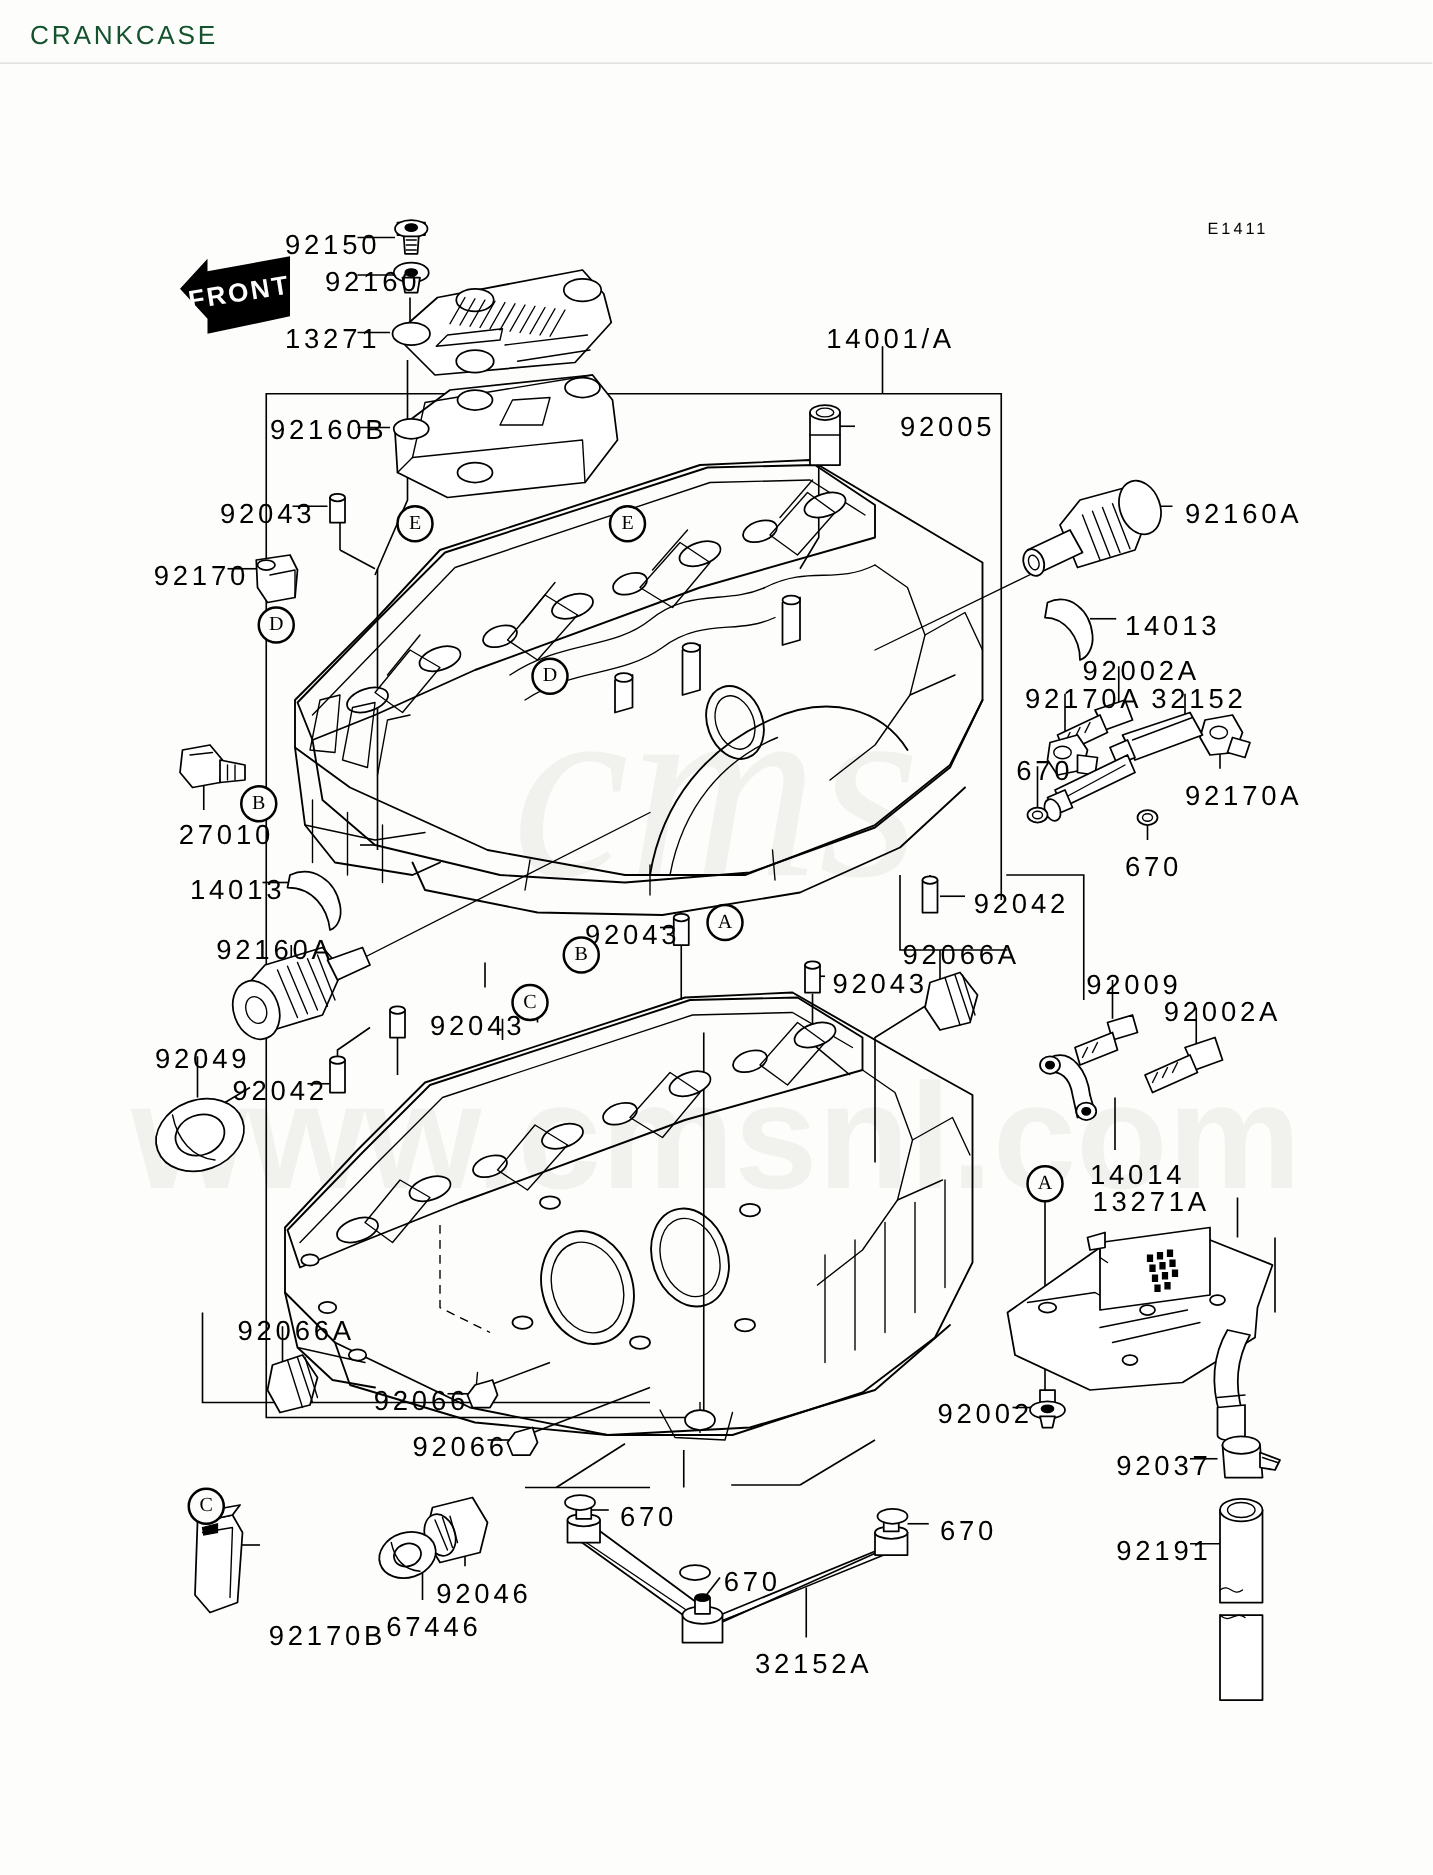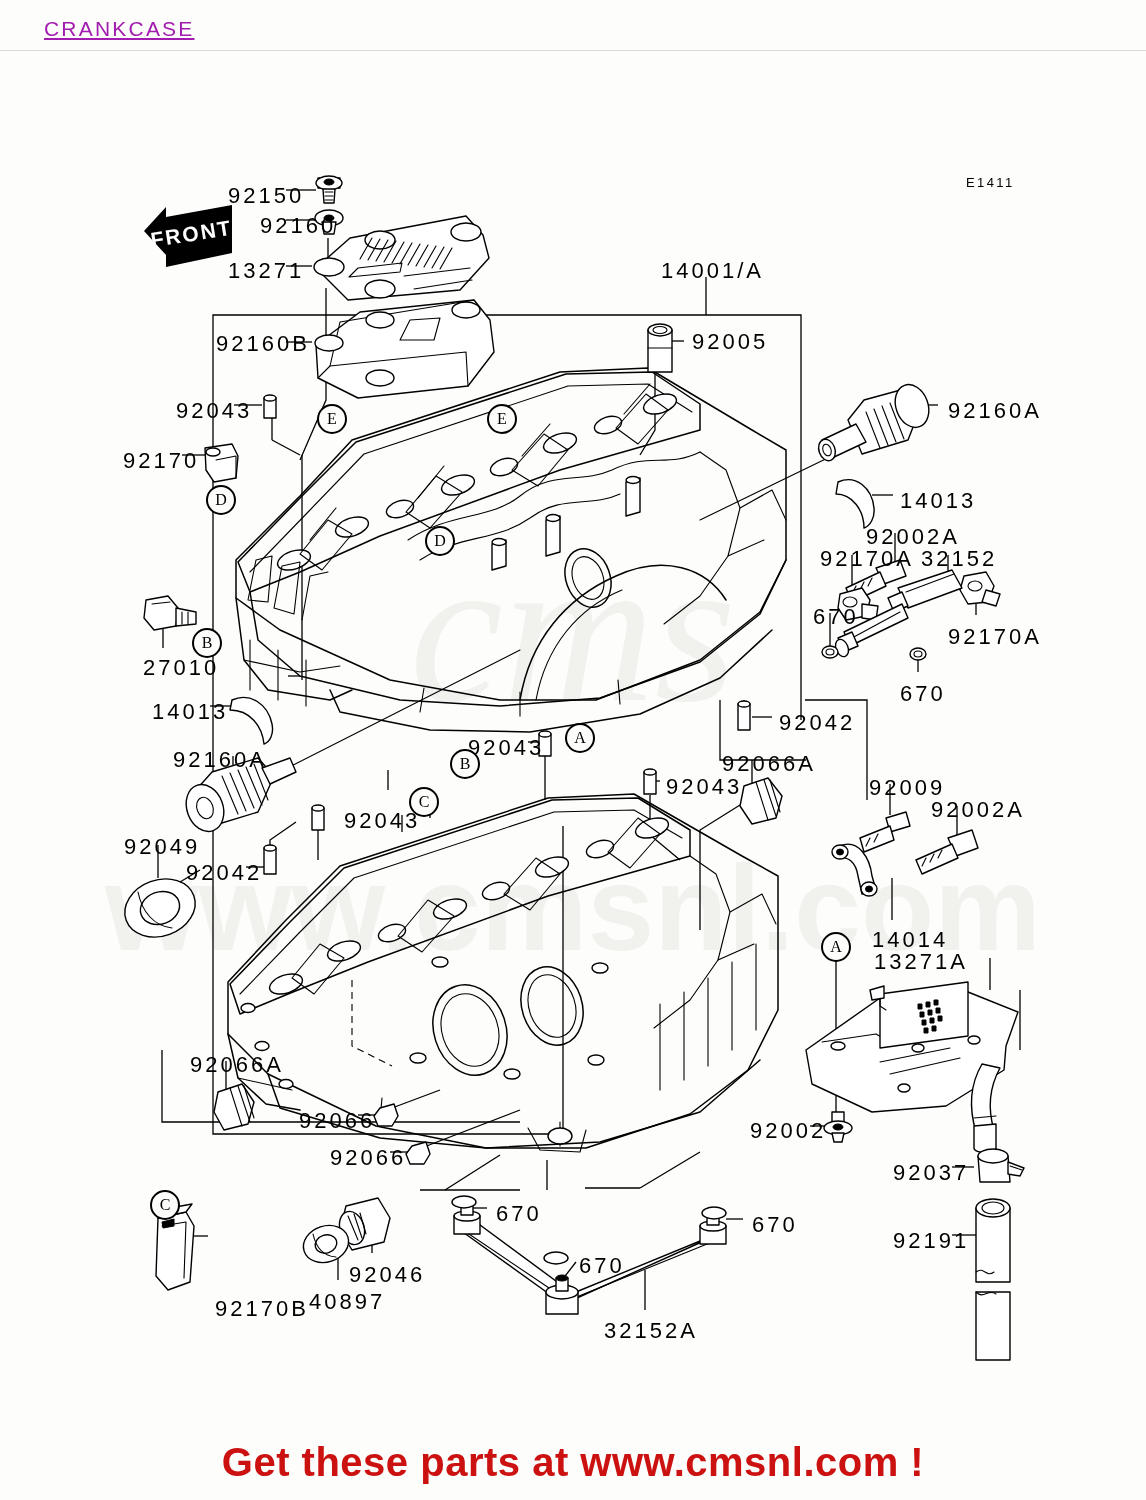--- a/index.html
+++ b/index.html
@@ -5,24 +5,23 @@
   html,body{margin:0;padding:0;background:#ffffff;}
   body{
     width:1146px;height:1500px;position:relative;overflow:hidden;
     background:#fdfdfb;
     font-family:"Liberation Sans","DejaVu Sans",sans-serif;
   }
   #page{position:absolute;inset:0;}
 
   
   .hdr-title{
-    position:absolute;left:44px;top:17px;
-    font-size:21px;letter-spacing:2.2px;color:#a21caf;
+    position:absolute;left:24px;top:17px;
+    font-size:21px;letter-spacing:2.2px;color:#14532d;
     white-space:nowrap;
-    text-decoration:underline;
   }
   .hdr-rule{
     position:absolute;left:0;top:50px;width:1146px;height:1px;
     background:#d9d9d6;
   }
 
   
   .lbl{
     position:absolute;font-size:22px;color:#000;white-space:nowrap;
     letter-spacing:3.0px;font-weight:400;
@@ -695,21 +694,21 @@
       <text x="52" y="48" font-size="21" fill="#fff" font-family="Liberation Sans, sans-serif" font-weight="bold" text-anchor="middle" letter-spacing="2" transform="rotate(-9 52 44)">FRONT</text>
     </svg>
   </div>
 
   <div id="callouts">
       <div class="lbl" style="left: 228px; top: 183px;">92150</div>
       <div class="lbl" style="left: 228px; top: 213px; margin-left: 32px;">92160</div>
       <div class="lbl" style="left: 228px; top: 258px;">13271</div>
       <div class="lbl" style="left: 216px; top: 331px;">92160B</div>
       <div class="lbl" style="left: 661px; top: 258px;">14001/A</div>
-      <div class="lbl" style="left: 692px; top: 329px;">92005</div>
+      <div class="lbl" style="left: 720px; top: 329px;">92005</div>
       <div class="lbl" style="left: 948px; top: 398px;">92160A</div>
       <div class="lbl" style="left: 900px; top: 488px;">14013</div>
       <div class="lbl" style="left: 866px; top: 524px;">92002A</div>
       <div class="lbl" style="left: 820px; top: 546px;">92170A</div>
       <div class="lbl" style="left: 921px; top: 546px;">32152</div>
       <div class="lbl" style="left: 813px; top: 604px;">670</div>
       <div class="lbl" style="left: 948px; top: 624px;">92170A</div>
       <div class="lbl" style="left: 900px; top: 681px;">670</div>
       <div class="lbl" style="left: 176px; top: 398px;">92043</div>
       <div class="lbl" style="left: 123px; top: 448px;">92170</div>
@@ -728,21 +727,21 @@
       <div class="lbl" style="left: 872px; top: 927px;">14014</div>
       <div class="lbl" style="left: 874px; top: 949px; text-align: right;">13271A</div>
       <div class="lbl" style="left: 750px; top: 1118px;">92002</div>
       <div class="lbl" style="left: 893px; top: 1160px;">92037</div>
       <div class="lbl" style="left: 893px; top: 1228px;">92191</div>
       <div class="lbl" style="left: 190px; top: 1052px;">92066A</div>
       <div class="lbl" style="left: 299px; top: 1108px;">92066</div>
       <div class="lbl" style="left: 330px; top: 1145px;">92066</div>
       <div class="lbl" style="left: 215px; top: 1296px;">92170B</div>
       <div class="lbl" style="left: 349px; top: 1262px;">92046</div>
-      <div class="lbl" style="left: 309px; top: 1289px;">40897</div>
+      <div class="lbl" style="left: 309px; top: 1289px;">67446</div>
       <div class="lbl" style="left: 496px; top: 1201px;">670</div>
       <div class="lbl" style="left: 752px; top: 1212px;">670</div>
       <div class="lbl" style="left: 579px; top: 1253px;">670</div>
       <div class="lbl" style="left: 604px; top: 1318px;">32152A</div>
     </div>
 
   <div id="refletters">
       <div class="circ" style="left: 317px; top: 404px;">E</div>
       <div class="circ" style="left: 487px; top: 404px;">E</div>
       <div class="circ" style="left: 206px; top: 485px;">D</div>
@@ -750,15 +749,14 @@
       <div class="circ" style="left: 192px; top: 628px;">B</div>
       <div class="circ" style="left: 565px; top: 723px;">A</div>
       <div class="circ" style="left: 450px; top: 749px;">B</div>
       <div class="circ" style="left: 409px; top: 787px;">C</div>
       <div class="circ" style="left: 821px; top: 932px;">A</div>
       <div class="circ" style="left: 150px; top: 1190px;">C</div>
     </div>
 
   <div class="lbl sm" style="left:966px;top:175px;">E1411</div>
 
-  <div class="footer" style="color: rgb(204, 17, 17);">Get these parts at www.cmsnl.com !</div>
 
 </div>
 
 </body></html>

